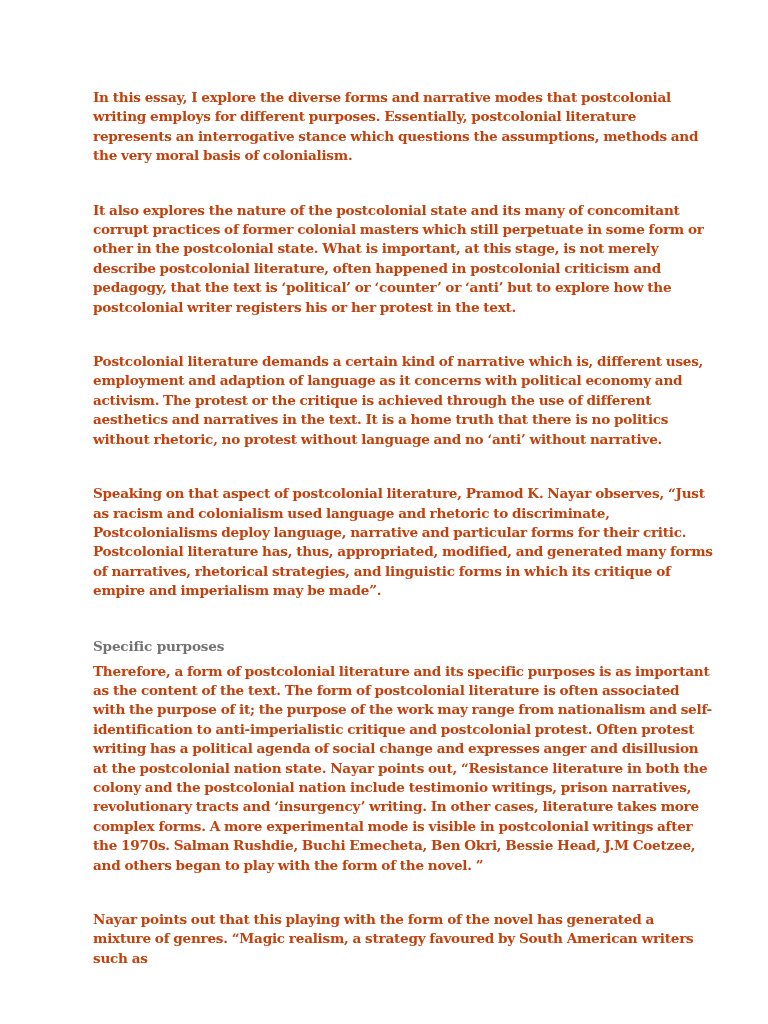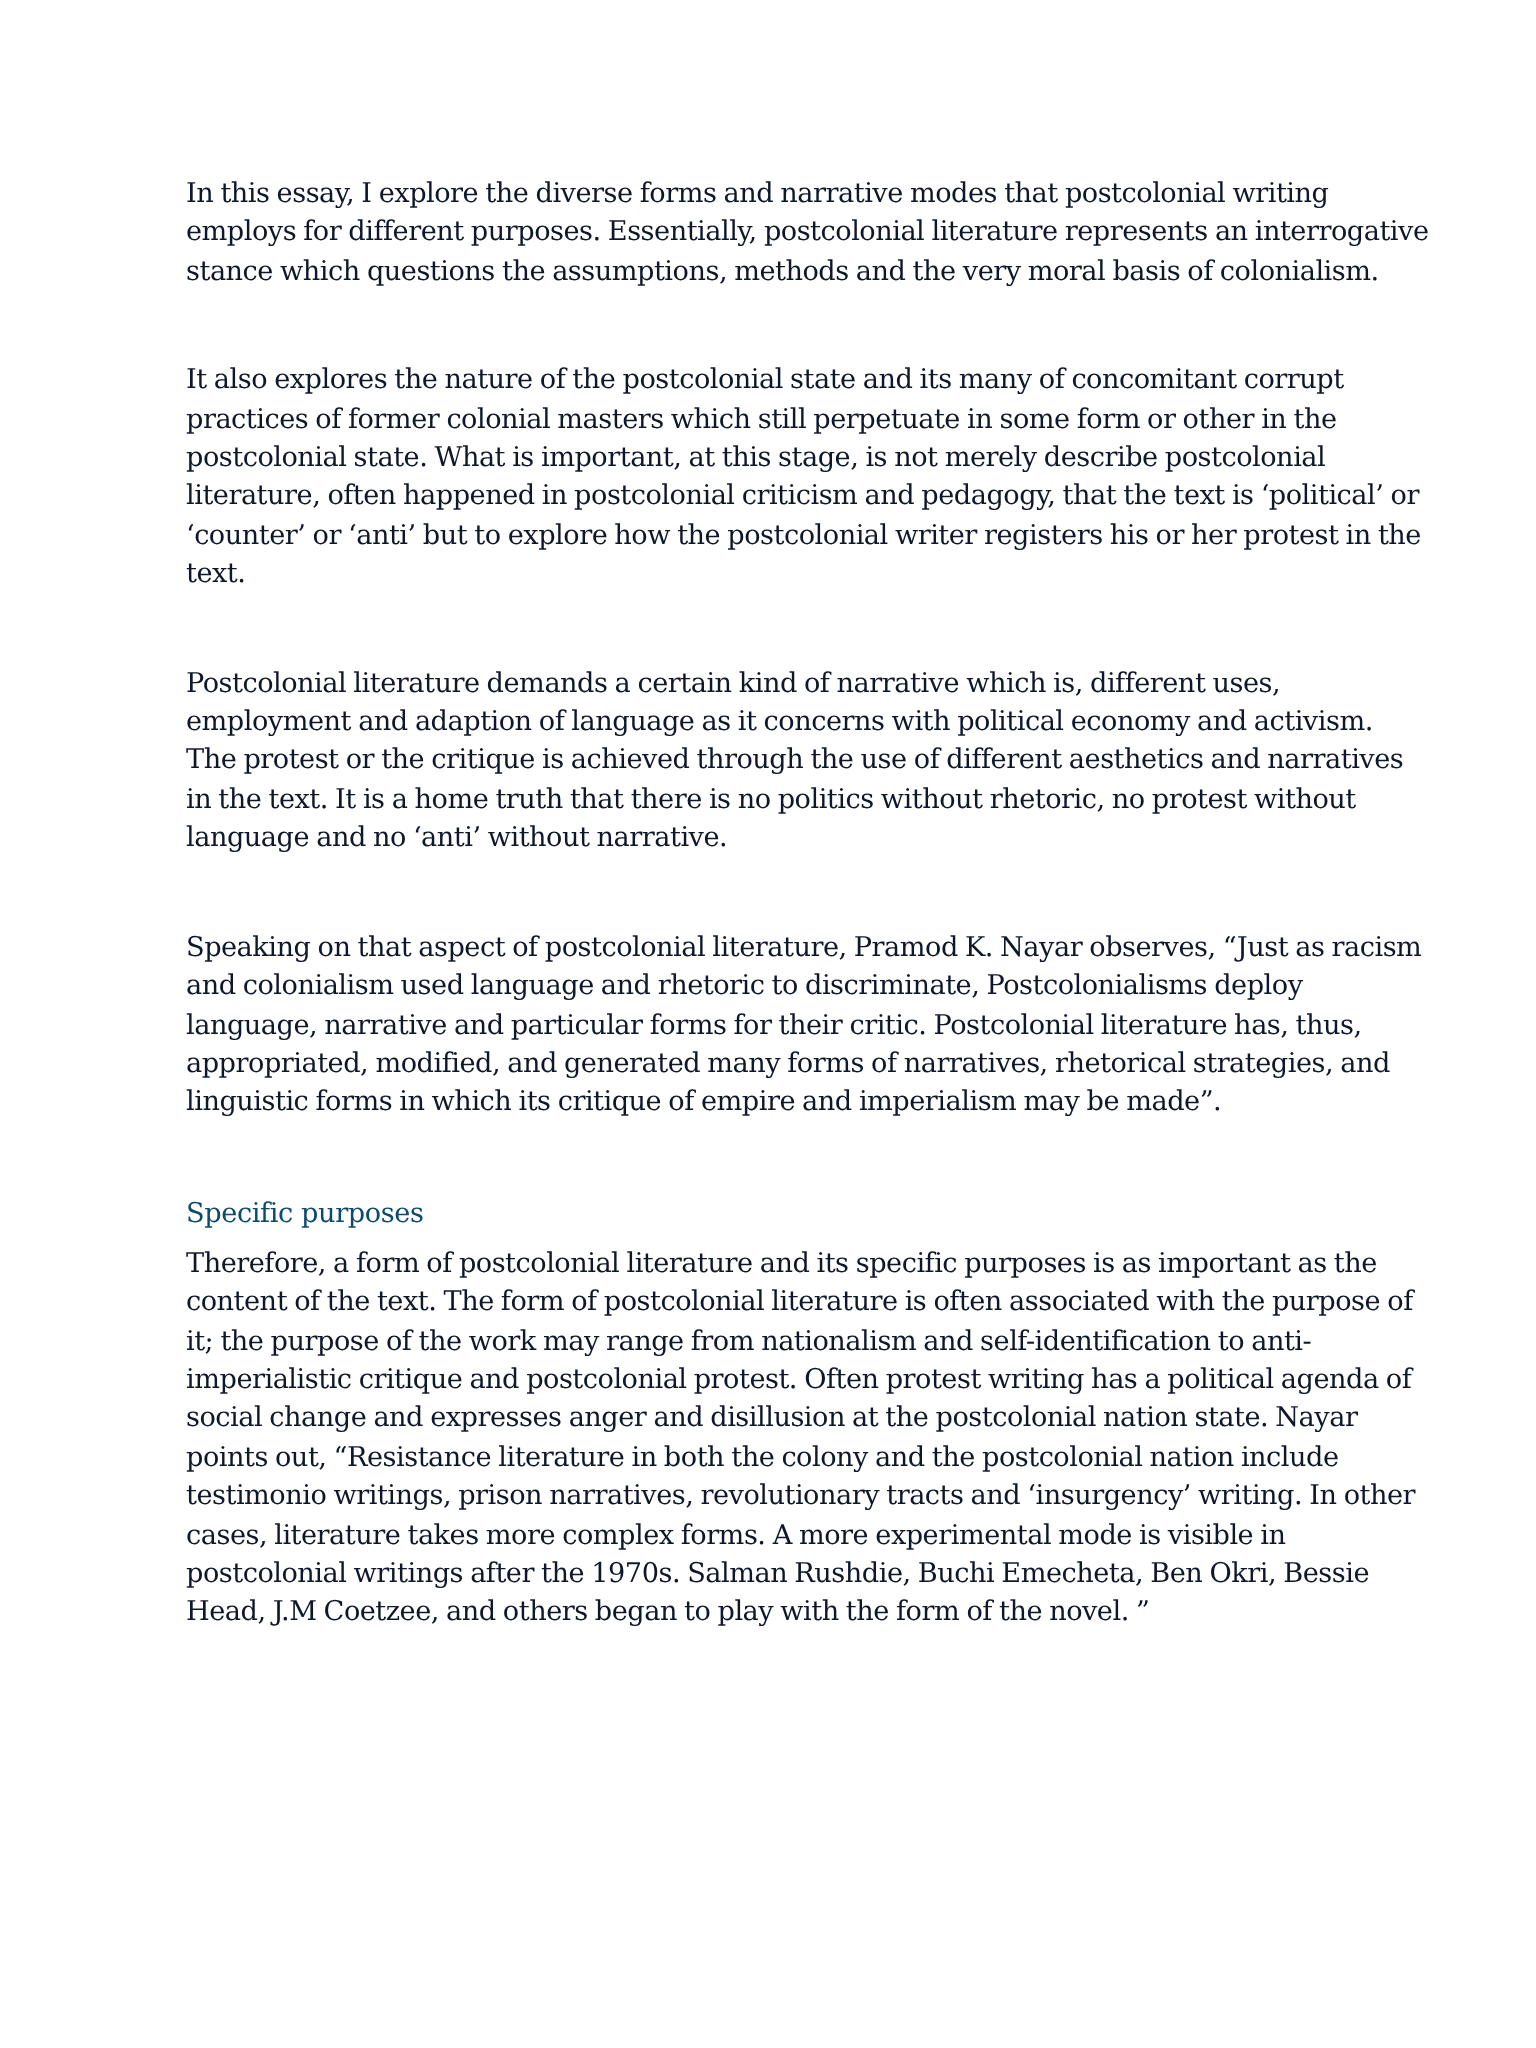--- a/index.html
+++ b/index.html
@@ -28,30 +28,31 @@
       font-weight: normal;
       color: #333333;
       letter-spacing: -0.2px;
     }
     .para {
       font-size: 13.6px;
       line-height: 19.4px;
       margin: 0;
       letter-spacing: -0.25px;
       word-spacing: -0.5px;
-      color: #0f172a;
+      color: #c2410c;
+      font-weight: bold;
     }
     .gap-large { height: 35px; }
     .gap-med { height: 36px; }
     .sub-heading {
       font-size: 13.6px;
       line-height: 19px;
       margin: 0 0 6px 0;
-      font-weight: normal;
-      color: #0c4a6e;
+      font-weight: bold;
+      color: #737373;
       letter-spacing: -0.2px;
     }
   </style>
 </head>
 <body>
 
 <div class="page">
 
   <p class="para">In this essay, I explore the diverse forms and narrative modes that postcolonial writing employs for different purposes. Essentially, postcolonial literature represents an interrogative stance which questions the assumptions, methods and the very moral basis of colonialism.</p>
   <div class="gap-large"></div>
@@ -63,13 +64,14 @@
   <div class="gap-large"></div>
 
   <p class="para">Speaking on that aspect of postcolonial literature, Pramod K. Nayar observes, “Just as racism and colonialism used language and rhetoric to discriminate, Postcolonialisms deploy language, narrative and particular forms for their critic. Postcolonial literature has, thus, appropriated, modified, and generated many forms of narratives, rhetorical strategies, and linguistic forms in which its critique of empire and imperialism may be made”.</p>
   <div class="gap-med"></div>
 
   <h2 class="sub-heading">Specific purposes</h2>
 
   <p class="para">Therefore, a form of postcolonial literature and its specific purposes is as important as the content of the text. The form of postcolonial literature is often associated with the purpose of it; the purpose of the work may range from nationalism and self-identification to anti-imperialistic critique and postcolonial protest. Often protest writing has a political agenda of social change and expresses anger and disillusion at the postcolonial nation state. Nayar points out, “Resistance literature in both the colony and the postcolonial nation include testimonio writings, prison narratives, revolutionary tracts and ‘insurgency’ writing. In other cases, literature takes more complex forms. A more experimental mode is visible in postcolonial writings after the 1970s. Salman Rushdie, Buchi Emecheta, Ben Okri, Bessie Head, J.M Coetzee, and others began to play with the form of the novel. ”</p>
   <div class="gap-large"></div>
 
+  <p class="para">Nayar points out that this playing with the form of the novel has generated a mixture of genres. “Magic realism, a strategy favoured by South American writers such as</p>
 </div>
 
 </body></html>

